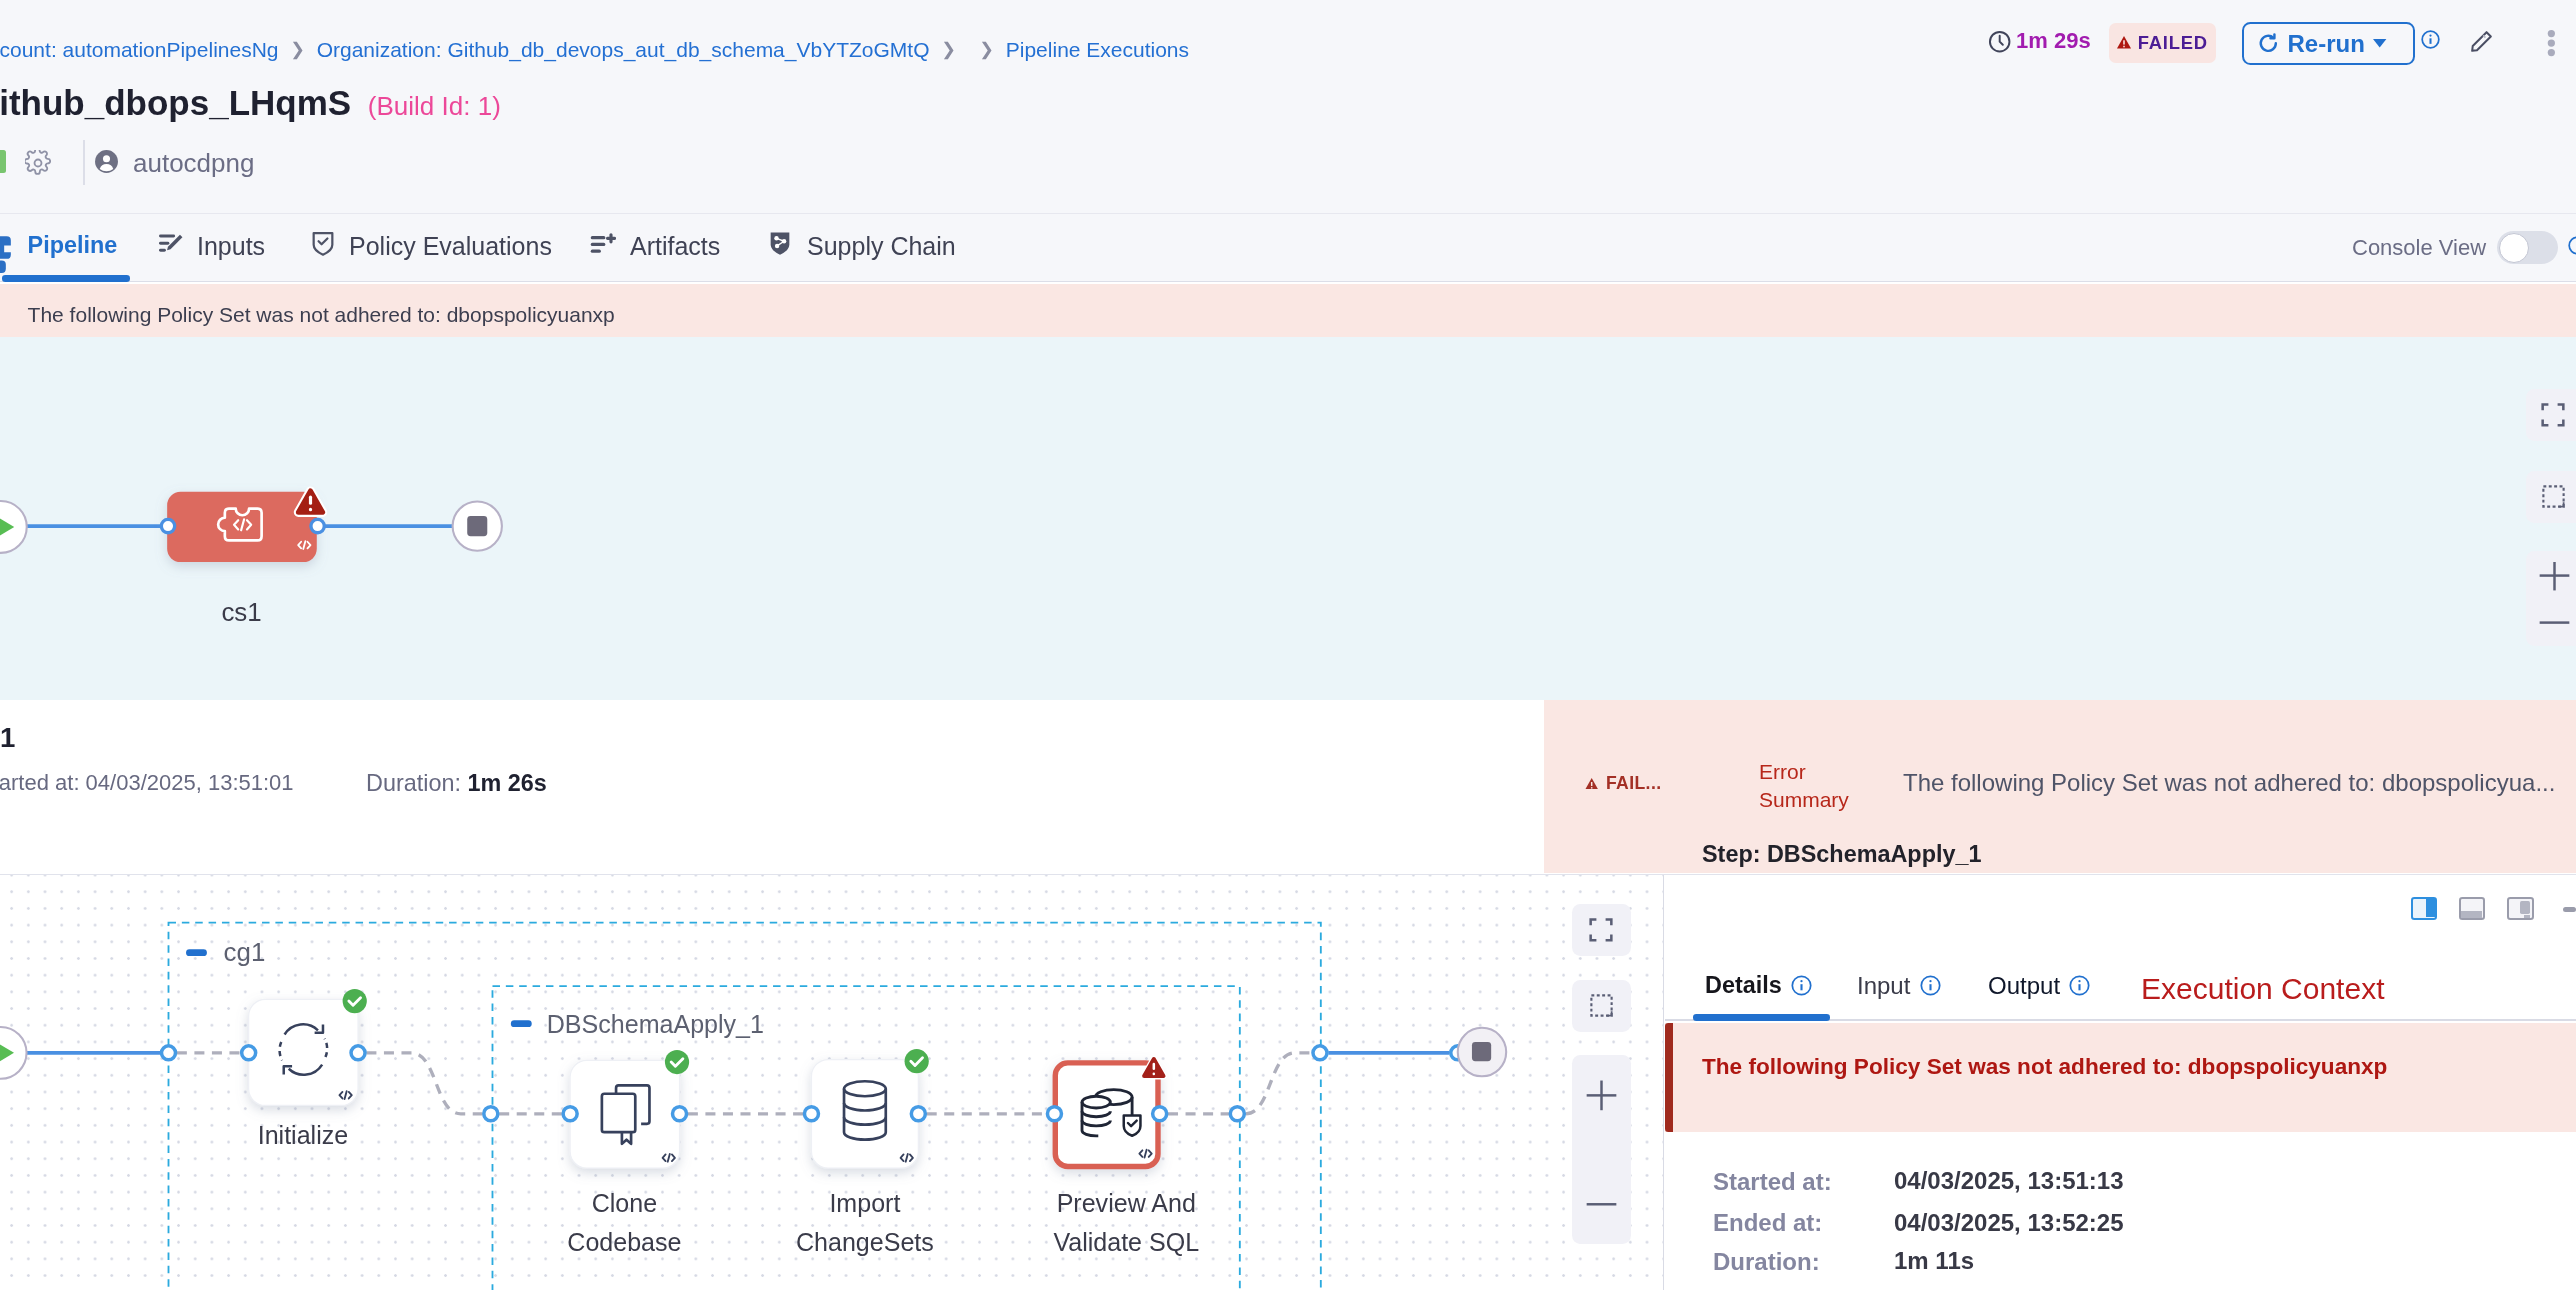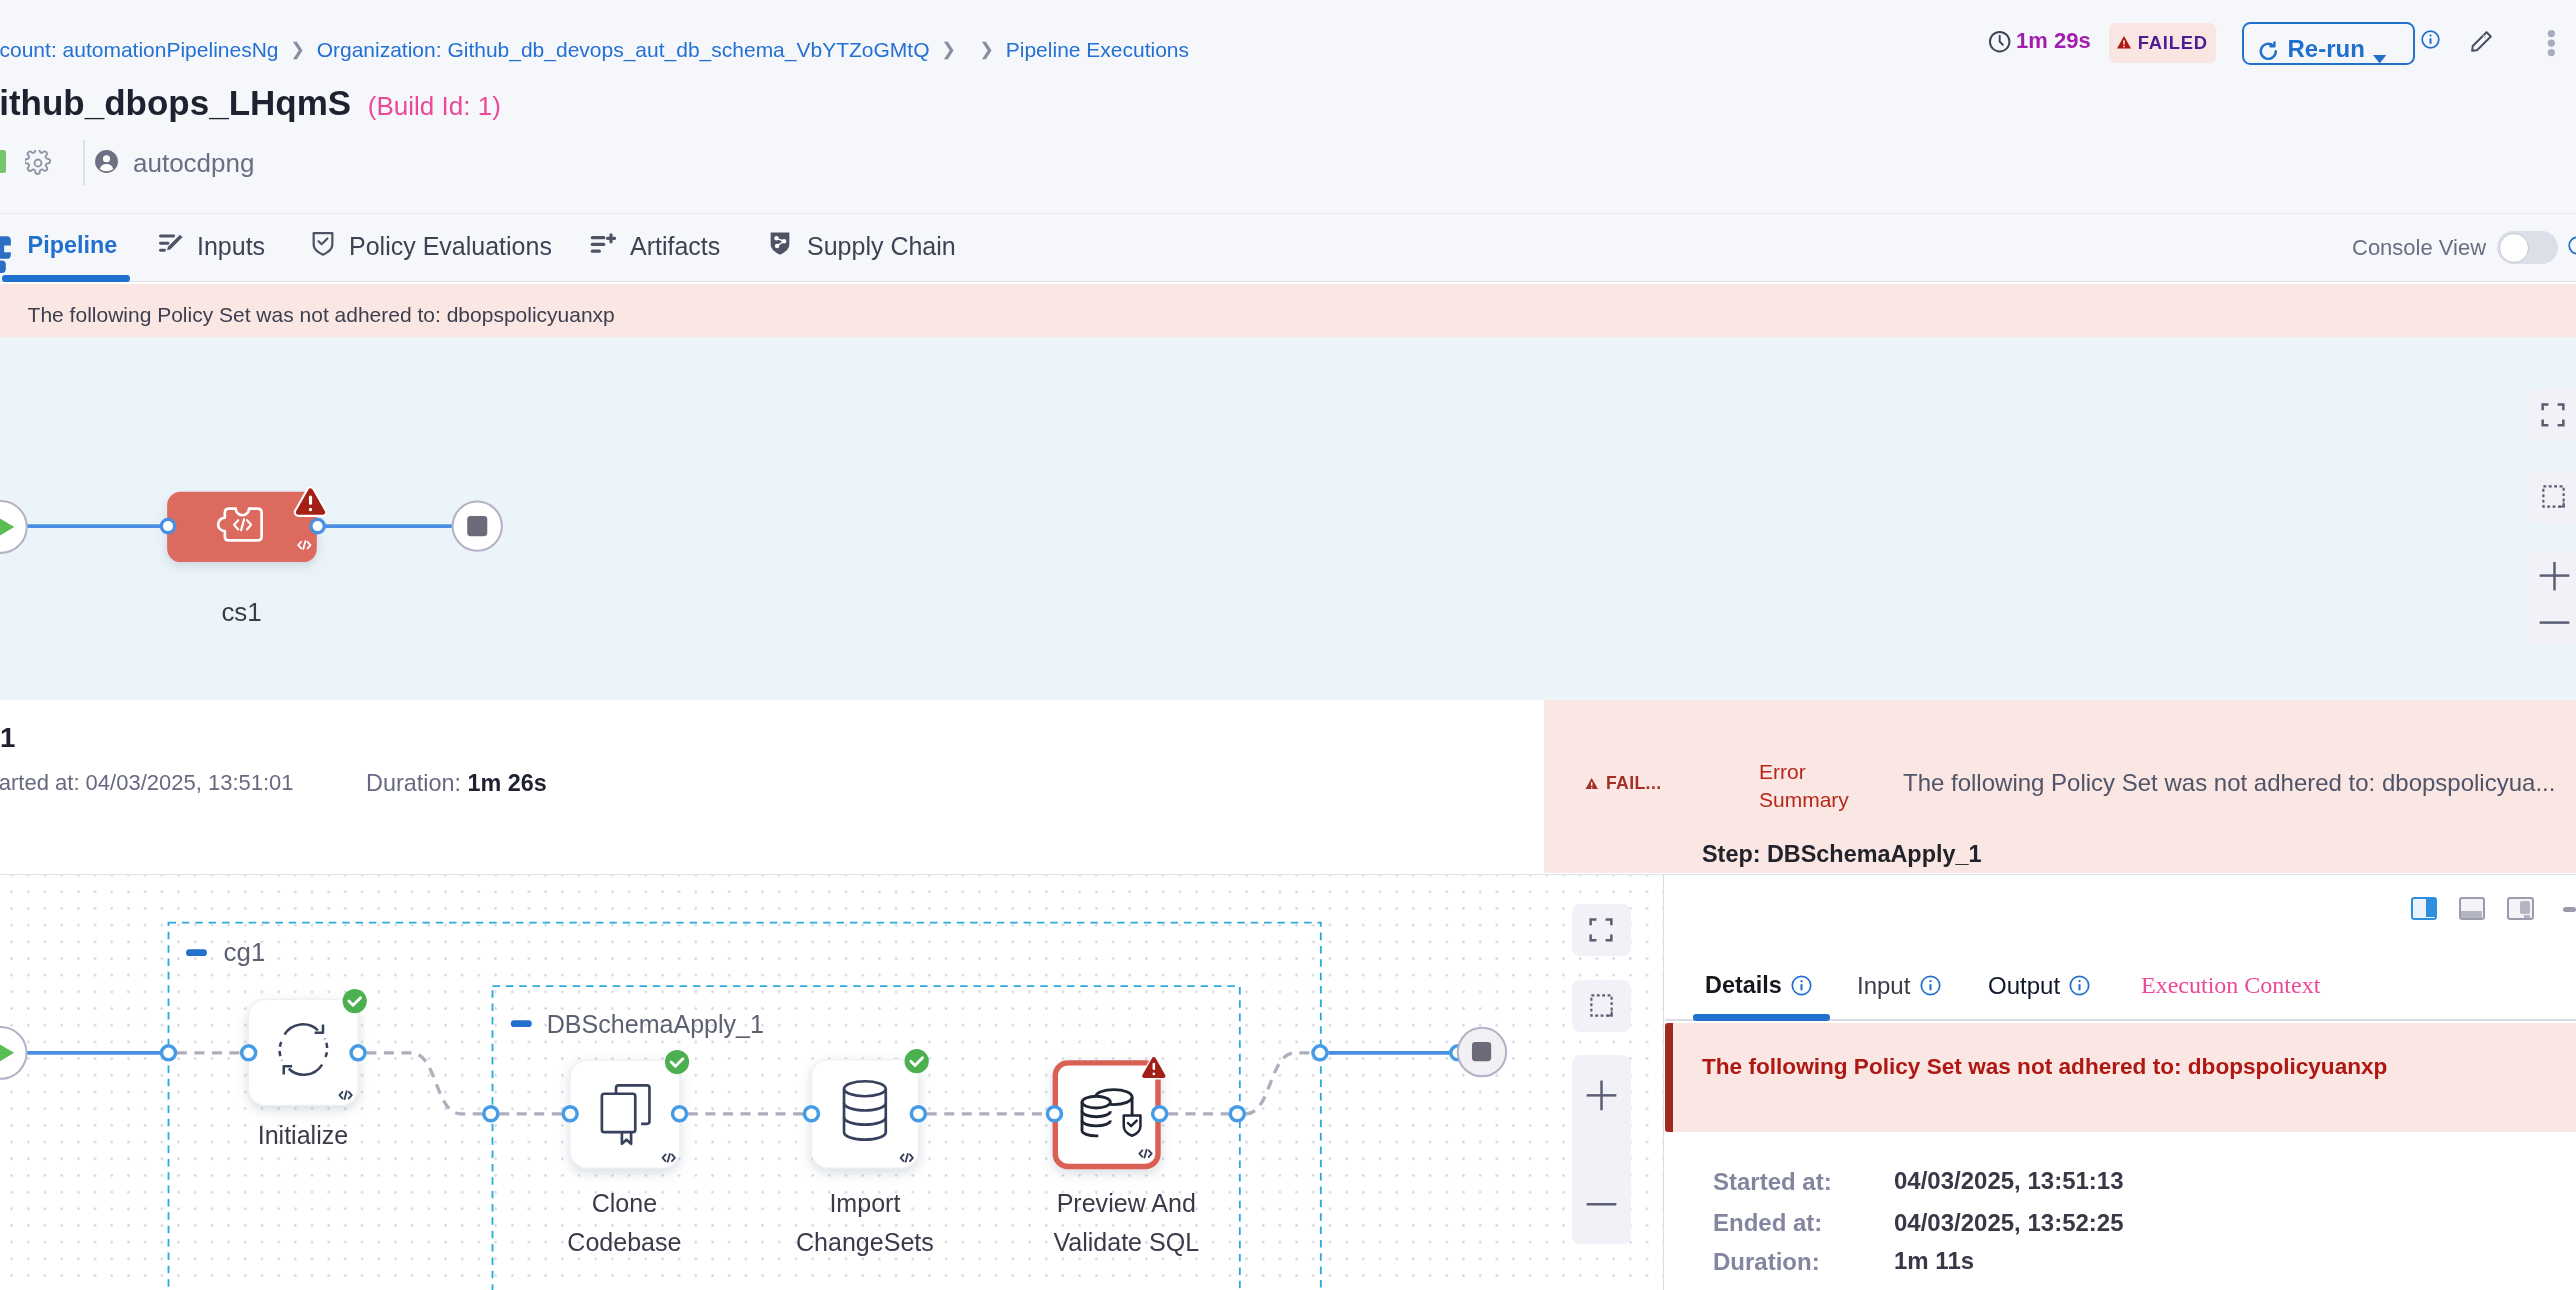--- a/index.html
+++ b/index.html
@@ -33,21 +33,21 @@
 
   <div class="abs" style="left:2109px;top:22.6px;width:107px;height:40px;background:#f9e5e2;border-radius:6.7px;display:flex;align-items:center;justify-content:center;gap:6.7px;">
     <svg width="14" height="12.5" viewBox="0 0 18 16">
         <path d="M9 0 L18 16 L0 16 Z" fill="#ae1810"></path>
         <rect x="8" y="5.5" width="2" height="5.5" fill="#f9e5e2"></rect>
         <rect x="8" y="12.5" width="2" height="2" fill="#f9e5e2"></rect>
       </svg>
     <span style="font-size:18.4px;font-weight:bold;color:#4c1d95;letter-spacing:0.8px;">FAILED</span>
   </div>
 
-  <div class="abs" style="left:2242px;top:22px;width:173px;height:43px;border:2.5px solid #2170ce;border-radius:8.4px;display:flex;align-items:flex-end;justify-content:flex-start;padding-left:12.5px;gap:8.4px;">
+  <div class="abs" style="left:2242px;top:22px;width:173px;height:43px;border:2.5px solid #2170ce;border-radius:8.4px;display:flex;align-items:center;justify-content:flex-start;padding-left:12.5px;gap:8.4px;">
     <svg width="22.6" height="22.6" viewBox="0 0 24 24" fill="none" stroke="#2170ce" stroke-width="2.6">
       <path d="M20 12a8 8 0 1 1-2.5-5.8" stroke-linecap="round"></path>
       <path d="M18.5 2.5 v4.2 h-4.2" fill="none" stroke-linecap="round" stroke-linejoin="round"></path>
     </svg>
     <span style="font-size:24px;font-weight:bold;color:#2170ce;">Re-run</span>
     <svg width="13.4" height="8.4" viewBox="0 0 16 10">
         <path d="M0 0 L16 0 L8 10 Z" fill="#2170ce"></path>
       </svg>
   </div>
 
@@ -397,21 +397,21 @@
     <circle cx="12" cy="12" r="10.5"></circle>
       <line x1="12" y1="10.5" x2="12" y2="17.5" stroke-width="2.4"></line>
       <circle cx="12" cy="7" r="1.3" fill="#2170ce" stroke="none"></circle>
   </svg>
   <div class="abs" style="left:1988px;top:972px;font-size:24px;color:#0f172a;">Output</div>
   <svg class="abs" style="left:2069px;top:975px;" width="21" height="21" viewBox="0 0 24 24" fill="none" stroke="#2170ce" stroke-width="2">
     <circle cx="12" cy="12" r="10.5"></circle>
       <line x1="12" y1="10.5" x2="12" y2="17.5" stroke-width="2.4"></line>
       <circle cx="12" cy="7" r="1.3" fill="#2170ce" stroke="none"></circle>
   </svg>
-  <div class="abs" style="left:2141px;top:972px;font-size:24px;color:#ec4899;font-family:Liberation Serif, serif;">Execution Context</div>
+  <div class="abs" style="left:2141px;top:972px;font-size:30px;color:#b91c1c;">Execution Context</div>
 
   <div class="abs" style="left:1665px;top:1019px;width:911px;height:1.7px;background:#d9dbe5;"></div>
   <div class="abs" style="left:1693px;top:1014px;width:137px;height:6.7px;background:#2170ce;border-radius:3.3px;"></div>
 
   <div class="abs" style="left:1665px;top:1023px;width:911px;height:109px;background:#fae7e3;"></div>
   <div class="abs" style="left:1665px;top:1023px;width:7.5px;height:109px;background:#a02a1e;border-radius:3.3px 0 0 3.3px;"></div>
   <div class="abs" style="left:1702px;top:1054px;font-size:22.6px;font-weight:bold;color:#ae1712;">The following Policy Set was not adhered to: dbopspolicyuanxp</div>
 
   <div class="abs" style="left:1713px;top:1168px;font-size:24px;font-weight:bold;color:#8486a0;">Started at:</div>
   <div class="abs" style="left:1894px;top:1167px;font-size:24px;font-weight:bold;color:#383946;">04/03/2025, 13:51:13</div>

